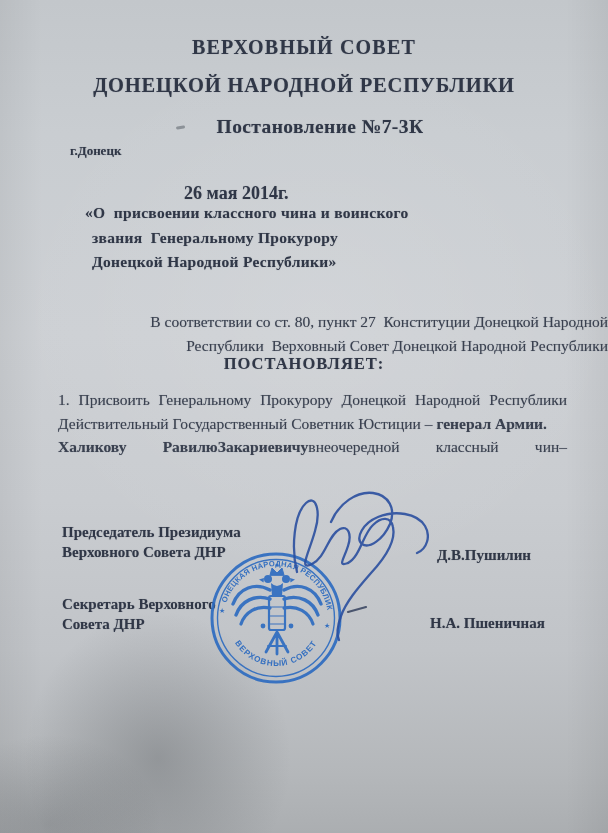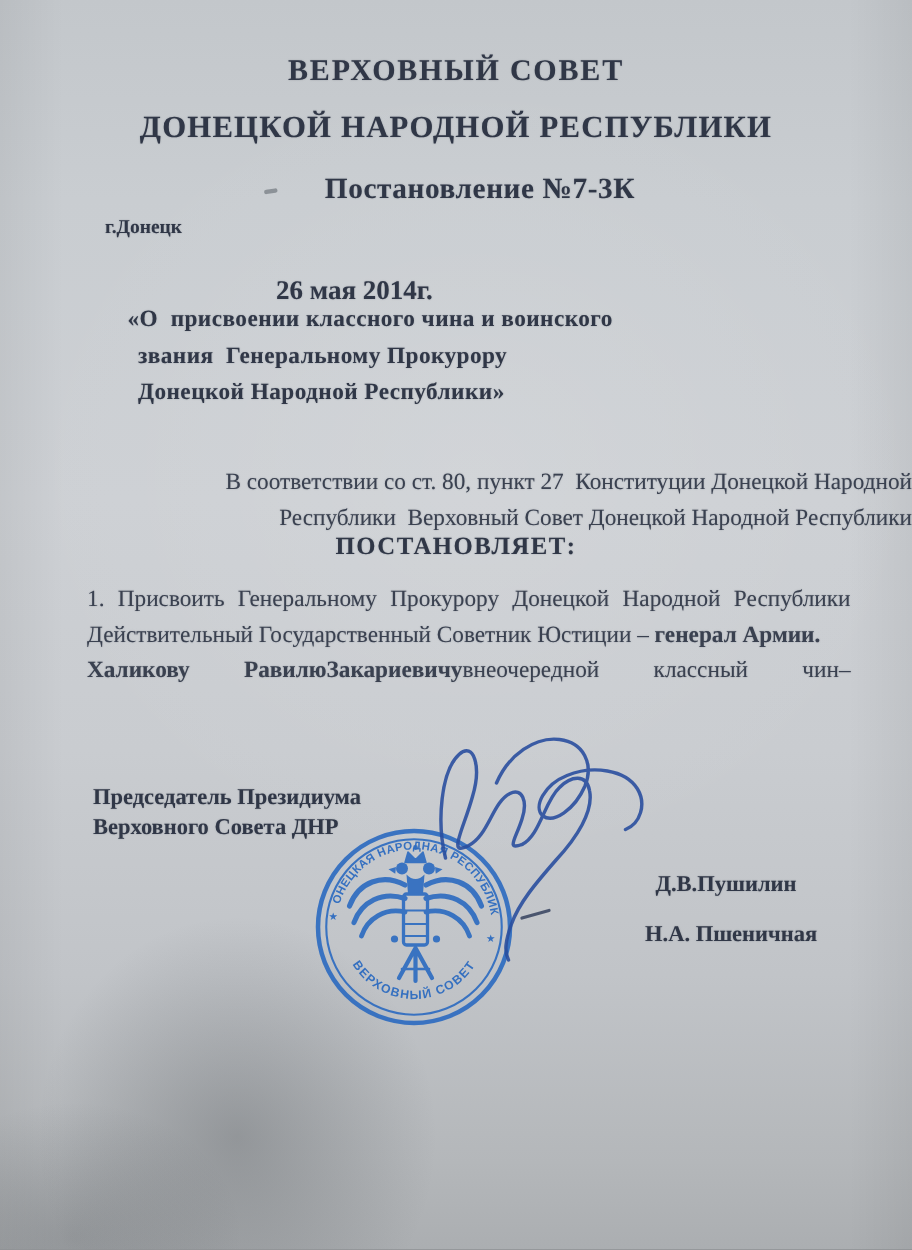--- a/index.html
+++ b/index.html
@@ -25,21 +25,21 @@
   #subject { top:201px; left:69px;margin-left:16px; }
   #subject .ind { padding-left:7px; }
   #preamble { top:310px; font-size:15.5px; line-height:24px;text-align:right; }
   #preamble div { white-space:pre; }
   #resolves { top:354px; font-size:16.5px; line-height:20px; letter-spacing:1px; }
   #resolution { top:388px; left:58px; width:509px; font-size:15.5px; line-height:23.6px; }
   .res-line { text-align:justify; text-align-last:justify; }
   .res-line.last { text-align:left; text-align-last:left; }
   .sig-role { font-size:15px; line-height:19.5px; font-weight:bold; color:var(--ink-bold); }
   #role1 { top:523px; left:62px; }
-  #name1 { top:547px; left:437px; font-size:15px;margin-top:35px; }
+  #name1 { top:547px; left:437px; font-size:15px; }
   #role2 { top:595px; left:62px; }
   #name2 { top:615px; left:430px; font-size:15px;text-align:center; }
   #stamp-svg { position:absolute; left:0; top:0; width:608px; height:833px; filter:blur(0.4px); }
   #sig-svg { position:absolute; left:0; top:0; width:608px; height:833px; filter:blur(0.3px); }
   #artifact { position:absolute; left:176px; top:126px; width:9px; height:2.5px;
               background:rgba(90,96,104,0.55); transform:rotate(-8deg); border-radius:2px; }
   .ring-text { font-family:"Liberation Sans","DejaVu Sans",sans-serif; font-weight:bold;
                fill:var(--stamp-blue); }
 </style>
 </head>
@@ -73,20 +73,24 @@
       <div class="res-line last"><span>Действительный Государственный Советник Юстиции – </span><b>генерал Армии.</b></div>
       <div class="res-line"><b>Халикову</b><span> </span><b>РавилюЗакариевичу</b><span>внеочередной классный чин–</span></div>
     </div>
 
   <div id="role1" class="t sig-role">
     <div>Председатель Президиума</div>
     <div>Верховного Совета ДНР</div>
   </div>
   <div id="name1" class="t b">Д.В.Пушилин</div>
 
+  <div id="role2" class="t sig-role">
+    <div>Секретарь Верховного</div>
+    <div>Совета ДНР</div>
+  </div>
   <div id="name2" class="t b">Н.А. Пшеничная</div>
 
   <svg id="stamp-svg" viewBox="0 0 608 833" xmlns="http://www.w3.org/2000/svg">
     <g opacity="0.92">
       <circle cx="276" cy="618" r="64" fill="none" stroke="var(--stamp-blue)" stroke-width="3"></circle>
       <circle cx="276" cy="618" r="58.5" fill="none" stroke="var(--stamp-blue)" stroke-width="1.4"></circle>
     </g>
     <g opacity="0.95">
       <path id="arcTop" d="M226,604 A52,52 0 0 1 327.6,611.7" fill="none"></path>
       <path id="arcBot" d="M233.6,640.5 A48,48 0 0 0 318.4,640.5" fill="none"></path>

